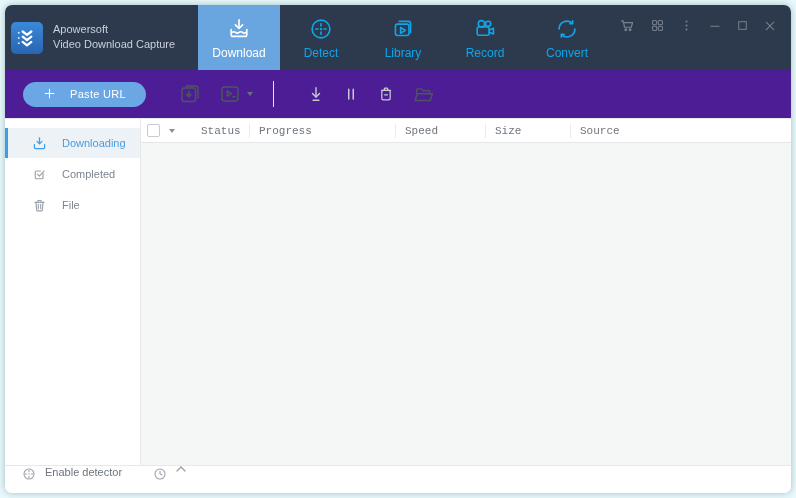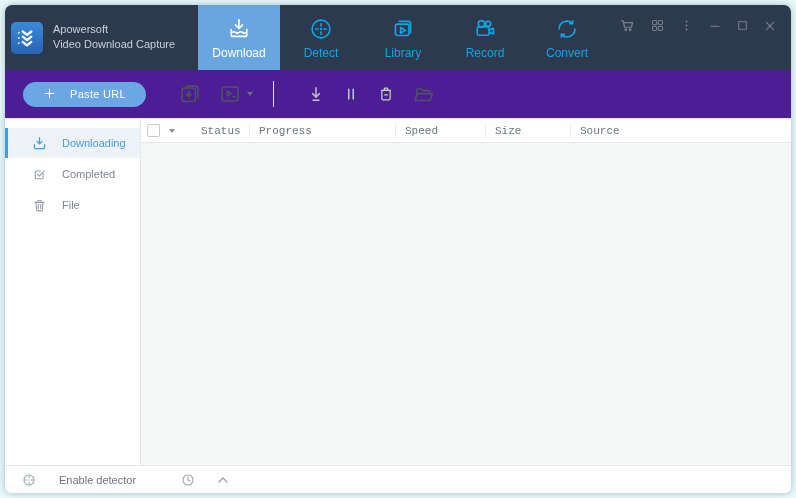--- a/index.html
+++ b/index.html
@@ -94,21 +94,21 @@
   .gh-status { width:48px; flex:0 0 48px; padding-left:0; }
   .gh-file { width:170px; flex:0 0 170px; }
   .gh-progress { width:146px; flex:0 0 146px; }
   .gh-speed { width:90px; flex:0 0 90px; }
   .gh-size { width:85px; flex:0 0 85px; }
   .gh-source { flex:1; }
   .list-area { flex:1; background:#f5f6f6; }
   
   .statusbar {
     height:28px; flex:0 0 28px; background:#fff; border-top:1px solid #e6e8ea;
-    display:flex; align-items:center; padding-left:16px; gap:22px;
+    display:flex; align-items:flex-start; padding-left:16px; gap:8px;
   }
   .statusbar .sb-label { font-size:11px; color:#6e747c; }
   .sb-icon { display:flex; align-items:center; color:#9aa1a9; cursor:pointer; }
   .sb-clock { margin-left:22px; }
 </style>
 </head>
 <body>
 
 <div class="window">
 

